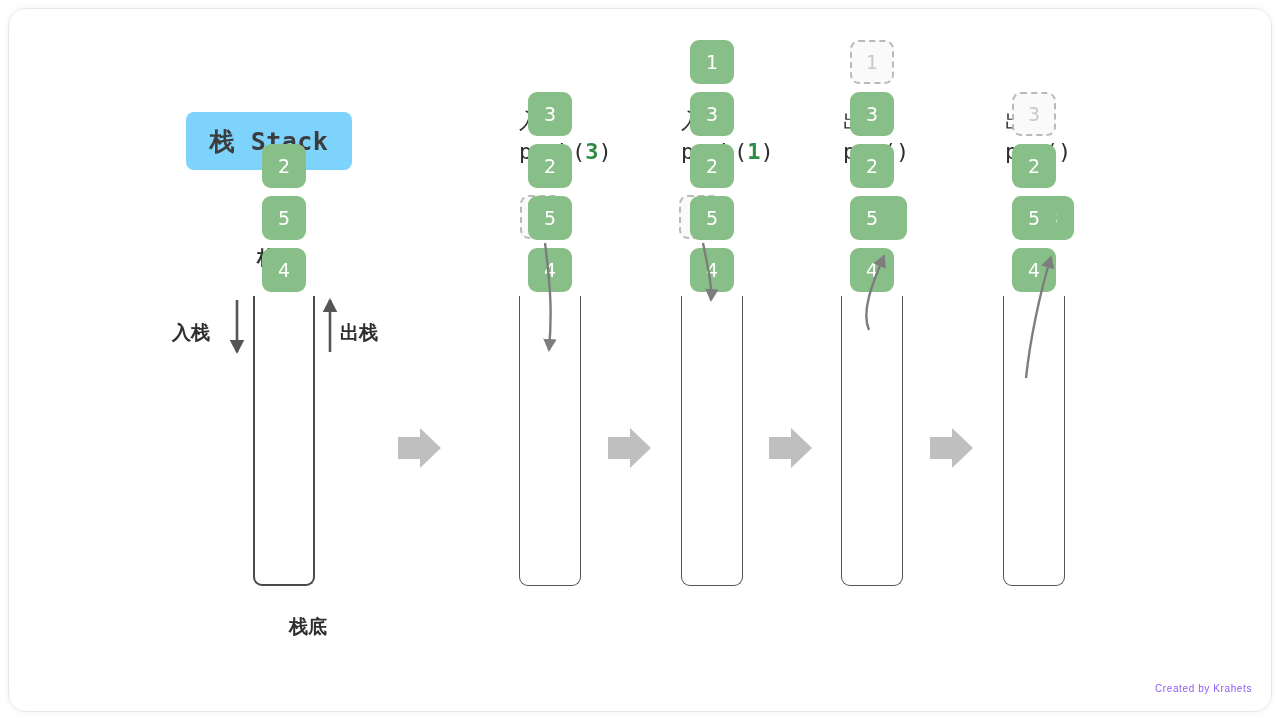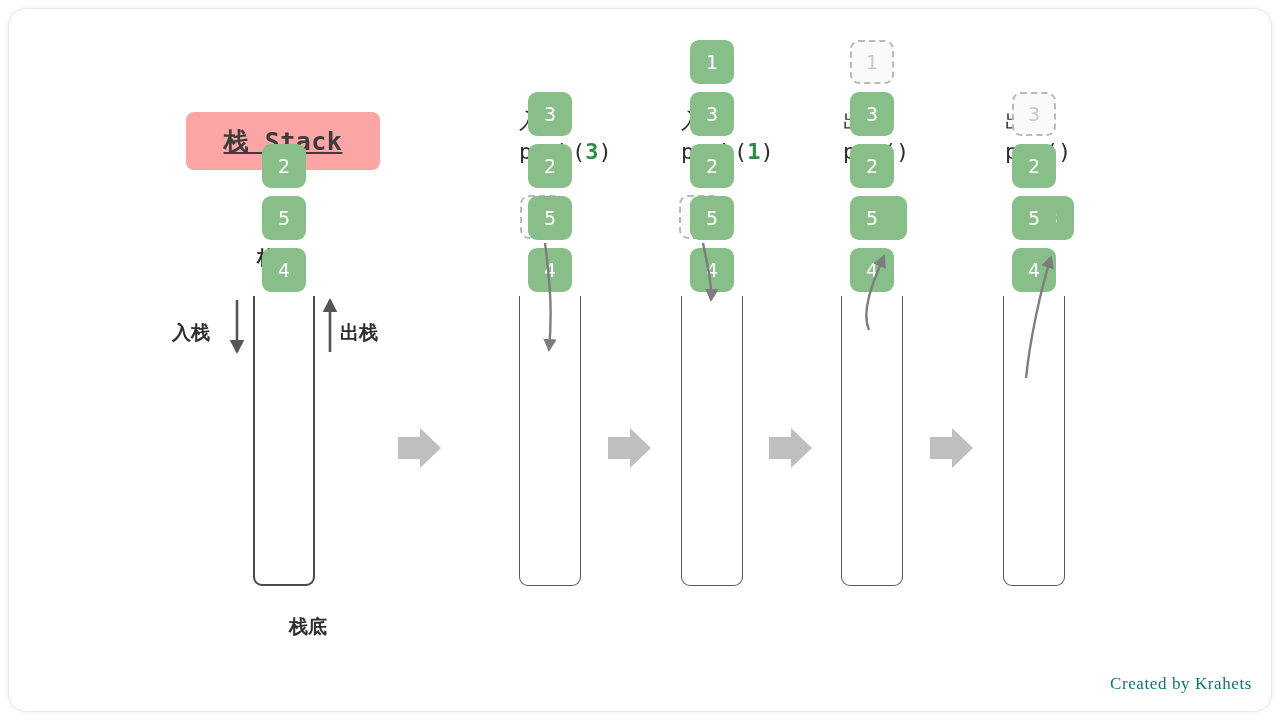--- a/index.html
+++ b/index.html
@@ -22,30 +22,29 @@
     background: #ffffff;
     border: 1px solid #e8e8e8;
     border-radius: 18px;
     box-shadow: 0 0 6px rgba(0,0,0,0.06);
   }
 
   
   .title-chip {
     position: absolute;
     left: 186px; top: 112px;
-    width: 194px; height: 58px;
-    background: #fca5a5;
+    width: 166px; height: 58px;
+    background: #7dd3fc;
     border-radius: 8px;
     display: flex; align-items: center; justify-content: center;
     font-family: "DejaVu Sans Mono", "Liberation Mono", monospace;
     font-size: 25px;
     font-weight: bold;
     color: #3c3c3c;
     letter-spacing: 0.5px;
-    text-decoration: underline;
   }
 
   
   .cn-label {
     position: absolute;
     font-size: 19px;
     font-weight: bold;
     color: #2e2e2e;
     white-space: nowrap;
   }
@@ -137,23 +136,23 @@
   }
   .float-box.solid {
     background: #88bf88;
     color: #ffffff;
   }
 
   
   .watermark {
     position: absolute;
     right: 28px; bottom: 26px;
-    font-family: Liberation Serif, serif;
-    font-size: 17px;
-    color: #0f766e;
+    font-family: Liberation Sans, sans-serif;
+    font-size: 10px;
+    color: #8b5cf6;
     letter-spacing: 0.6px;
     white-space: nowrap;
   }
 
   svg { position: absolute; overflow: visible; }
   .svg-layer {
     position: absolute; left: 0; top: 0;
     width: 1280px; height: 720px;
     pointer-events: none;
   }

